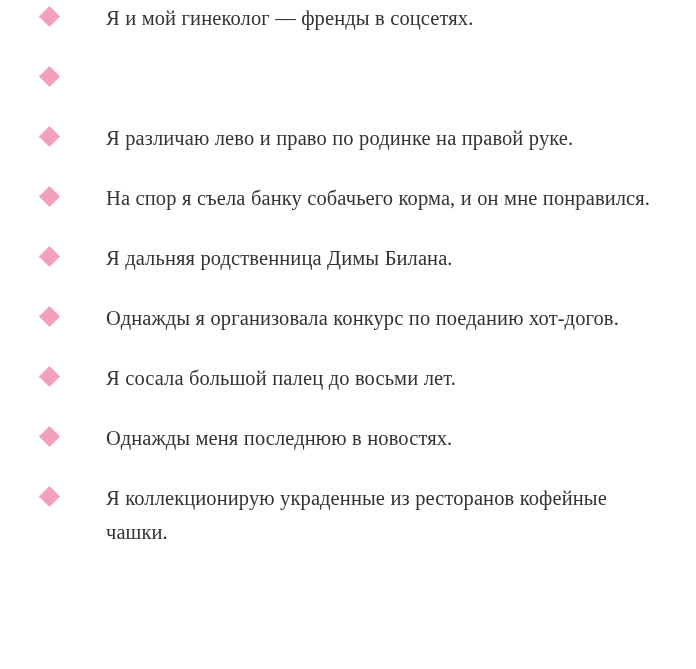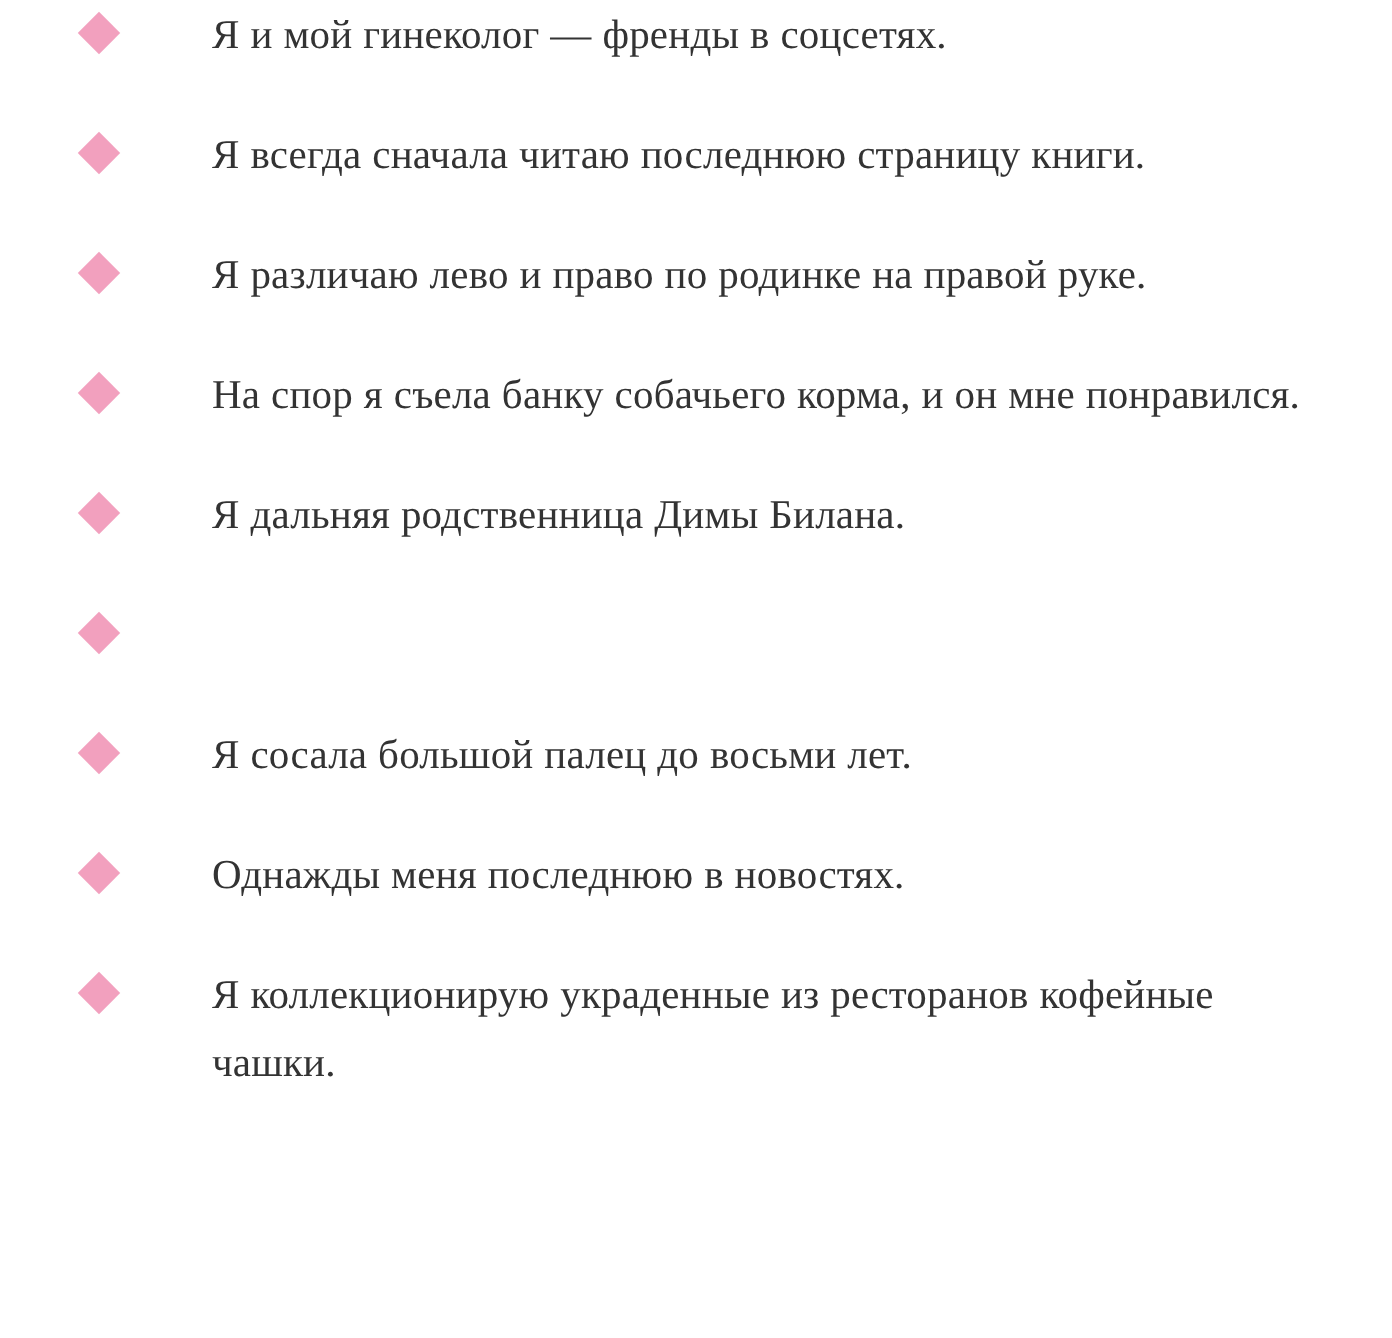--- a/index.html
+++ b/index.html
@@ -74,40 +74,40 @@
 <div class="page">
   <ul class="fact-list">
 
     <li class="fact-item">
       <span class="bullet"></span>
       <span class="fact-text">Я и мой гинеколог — френды в соцсетях.</span>
     </li>
 
     <li class="fact-item">
       <span class="bullet"></span>
-      <span class="fact-text">Я всегда сначала читаю последнюю страницу книги.</span>
     </li>
 
     <li class="fact-item">
       <span class="bullet"></span>
       <span class="fact-text">Я различаю лево и право по родинке на правой руке.</span>
     </li>
 
     <li class="fact-item">
       <span class="bullet"></span>
       <span class="fact-text">На спор я съела банку собачьего корма, и он мне понравился.</span>
     </li>
 
     <li class="fact-item">
       <span class="bullet"></span>
       <span class="fact-text">Я дальняя родственница Димы Билана.</span>
     </li>
 
     <li class="fact-item">
       <span class="bullet"></span>
+      <span class="fact-text">Однажды я организовала конкурс по поеданию хот-догов.</span>
     </li>
 
     <li class="fact-item">
       <span class="bullet"></span>
       <span class="fact-text">Я сосала большой палец до восьми лет.</span>
     </li>
 
     <li class="fact-item">
       <span class="bullet"></span>
       <span class="fact-text">Однажды меня последнюю в новостях.</span>

